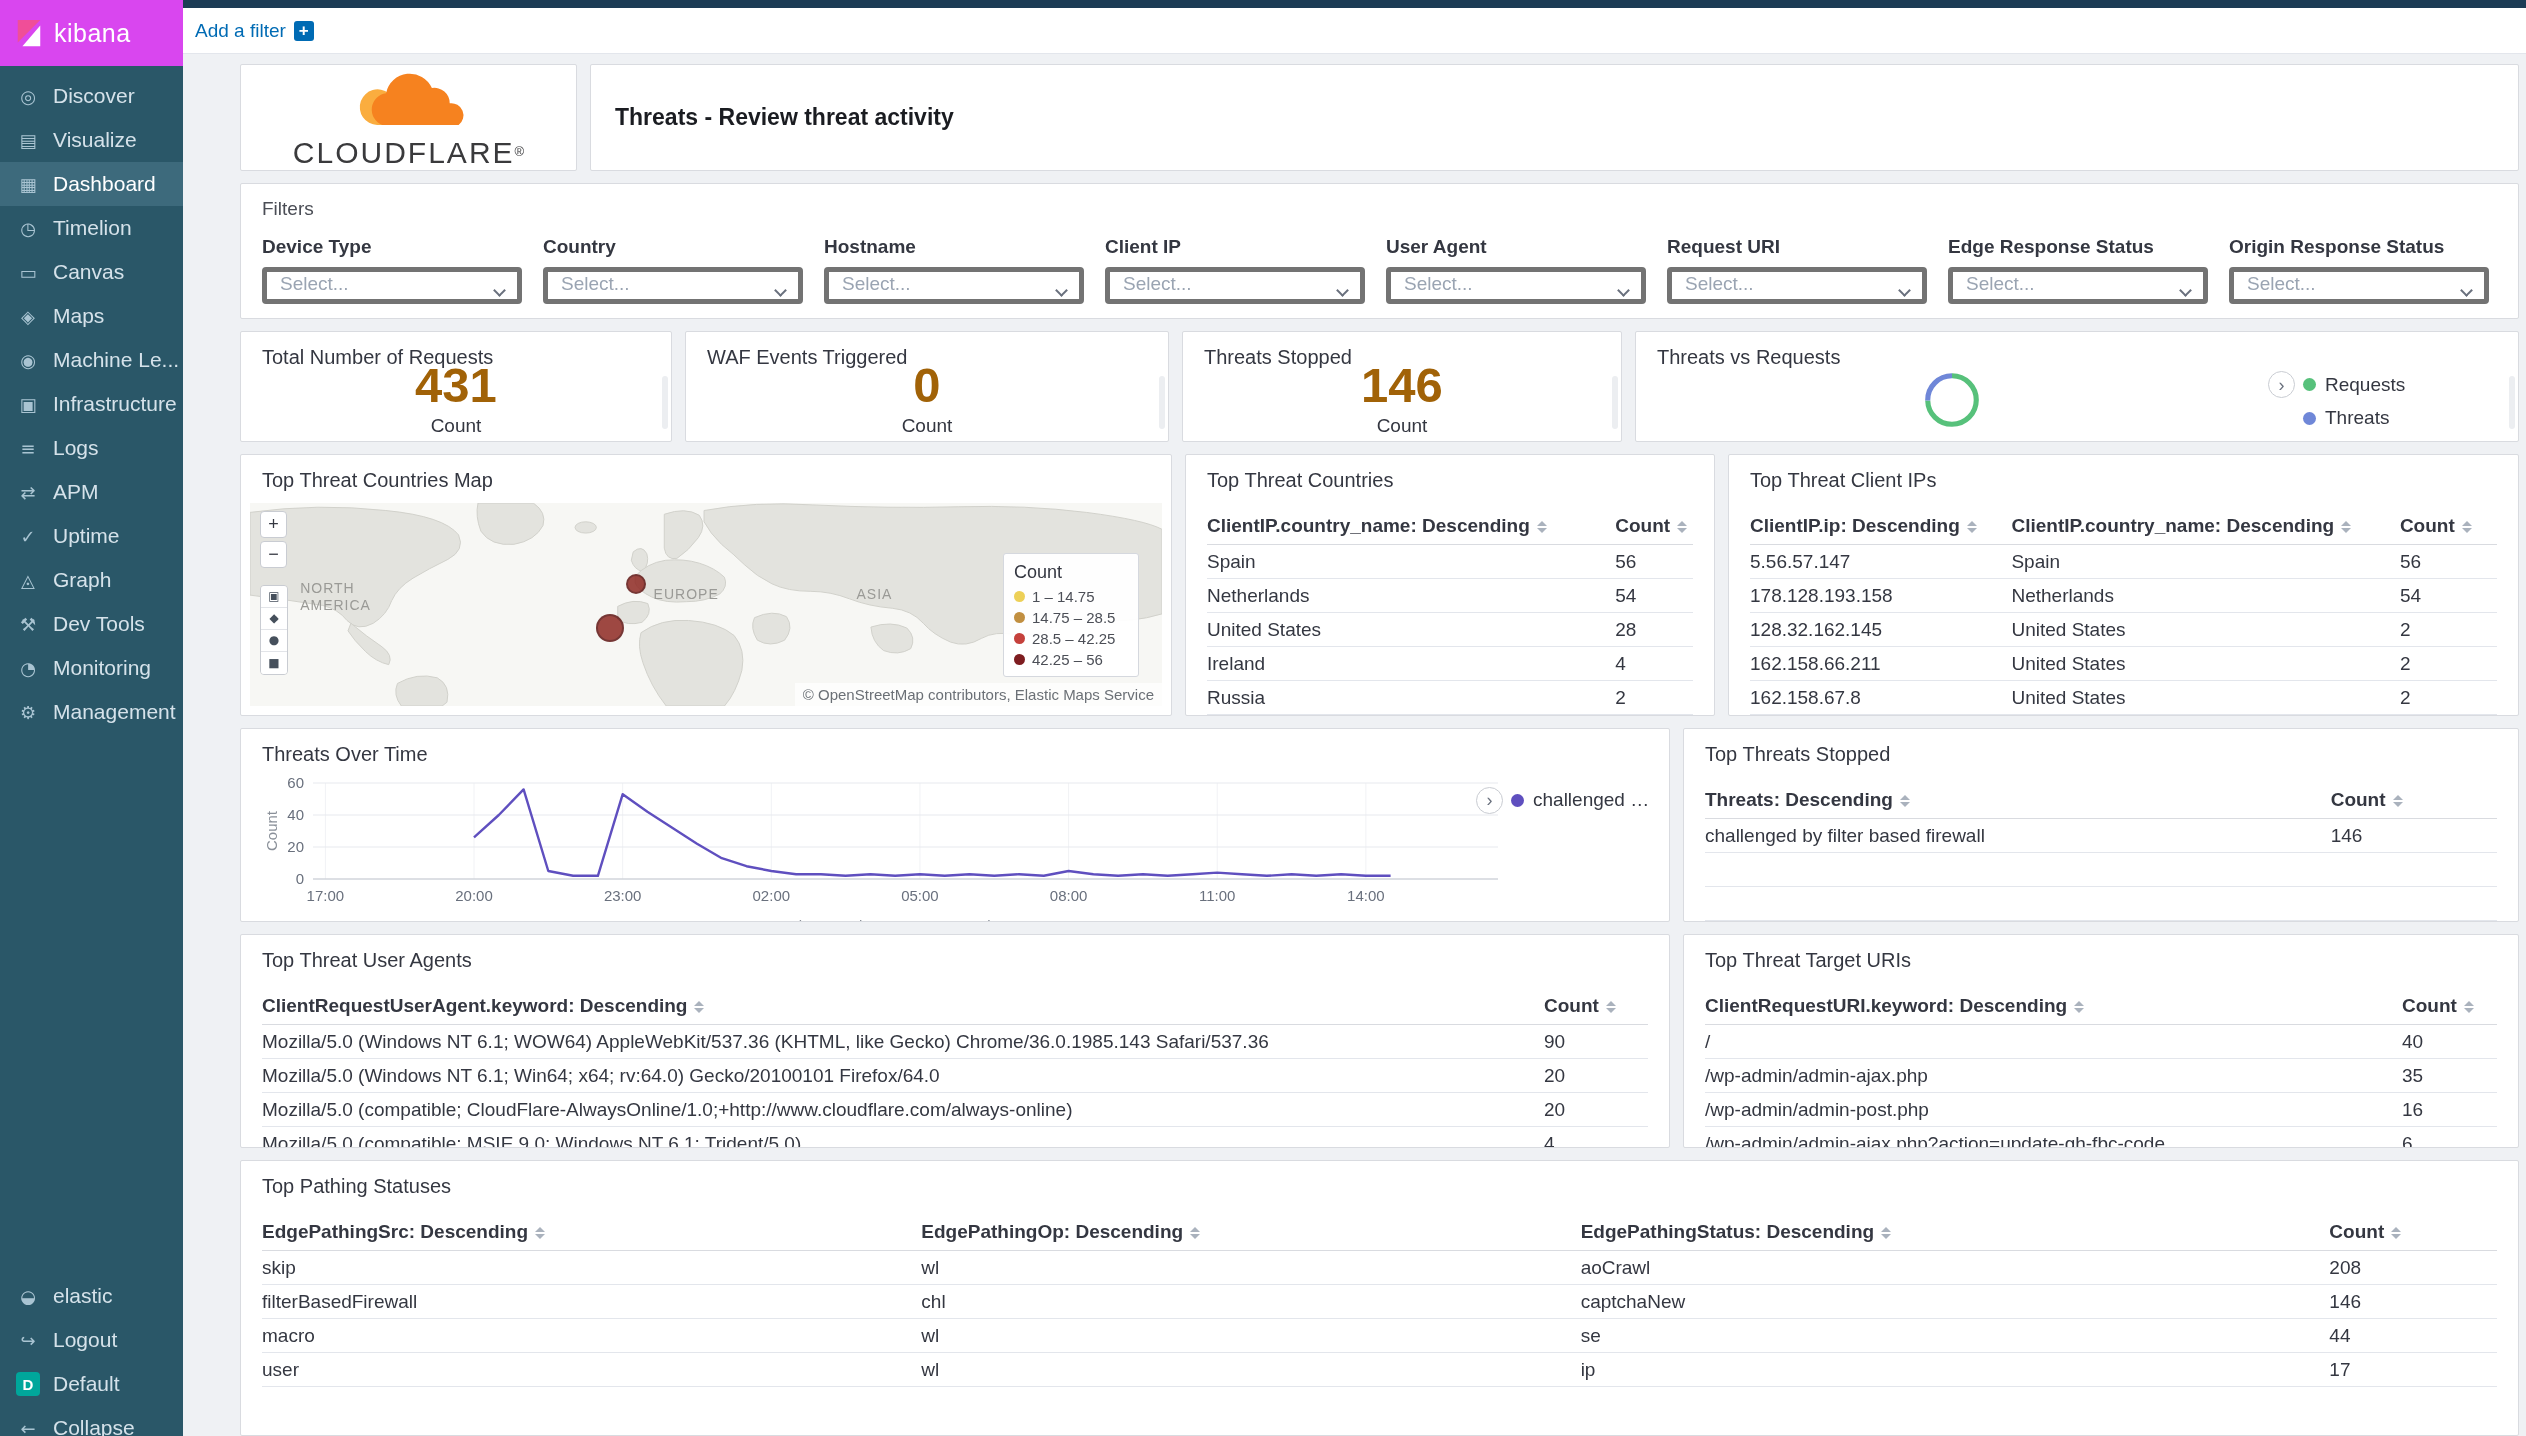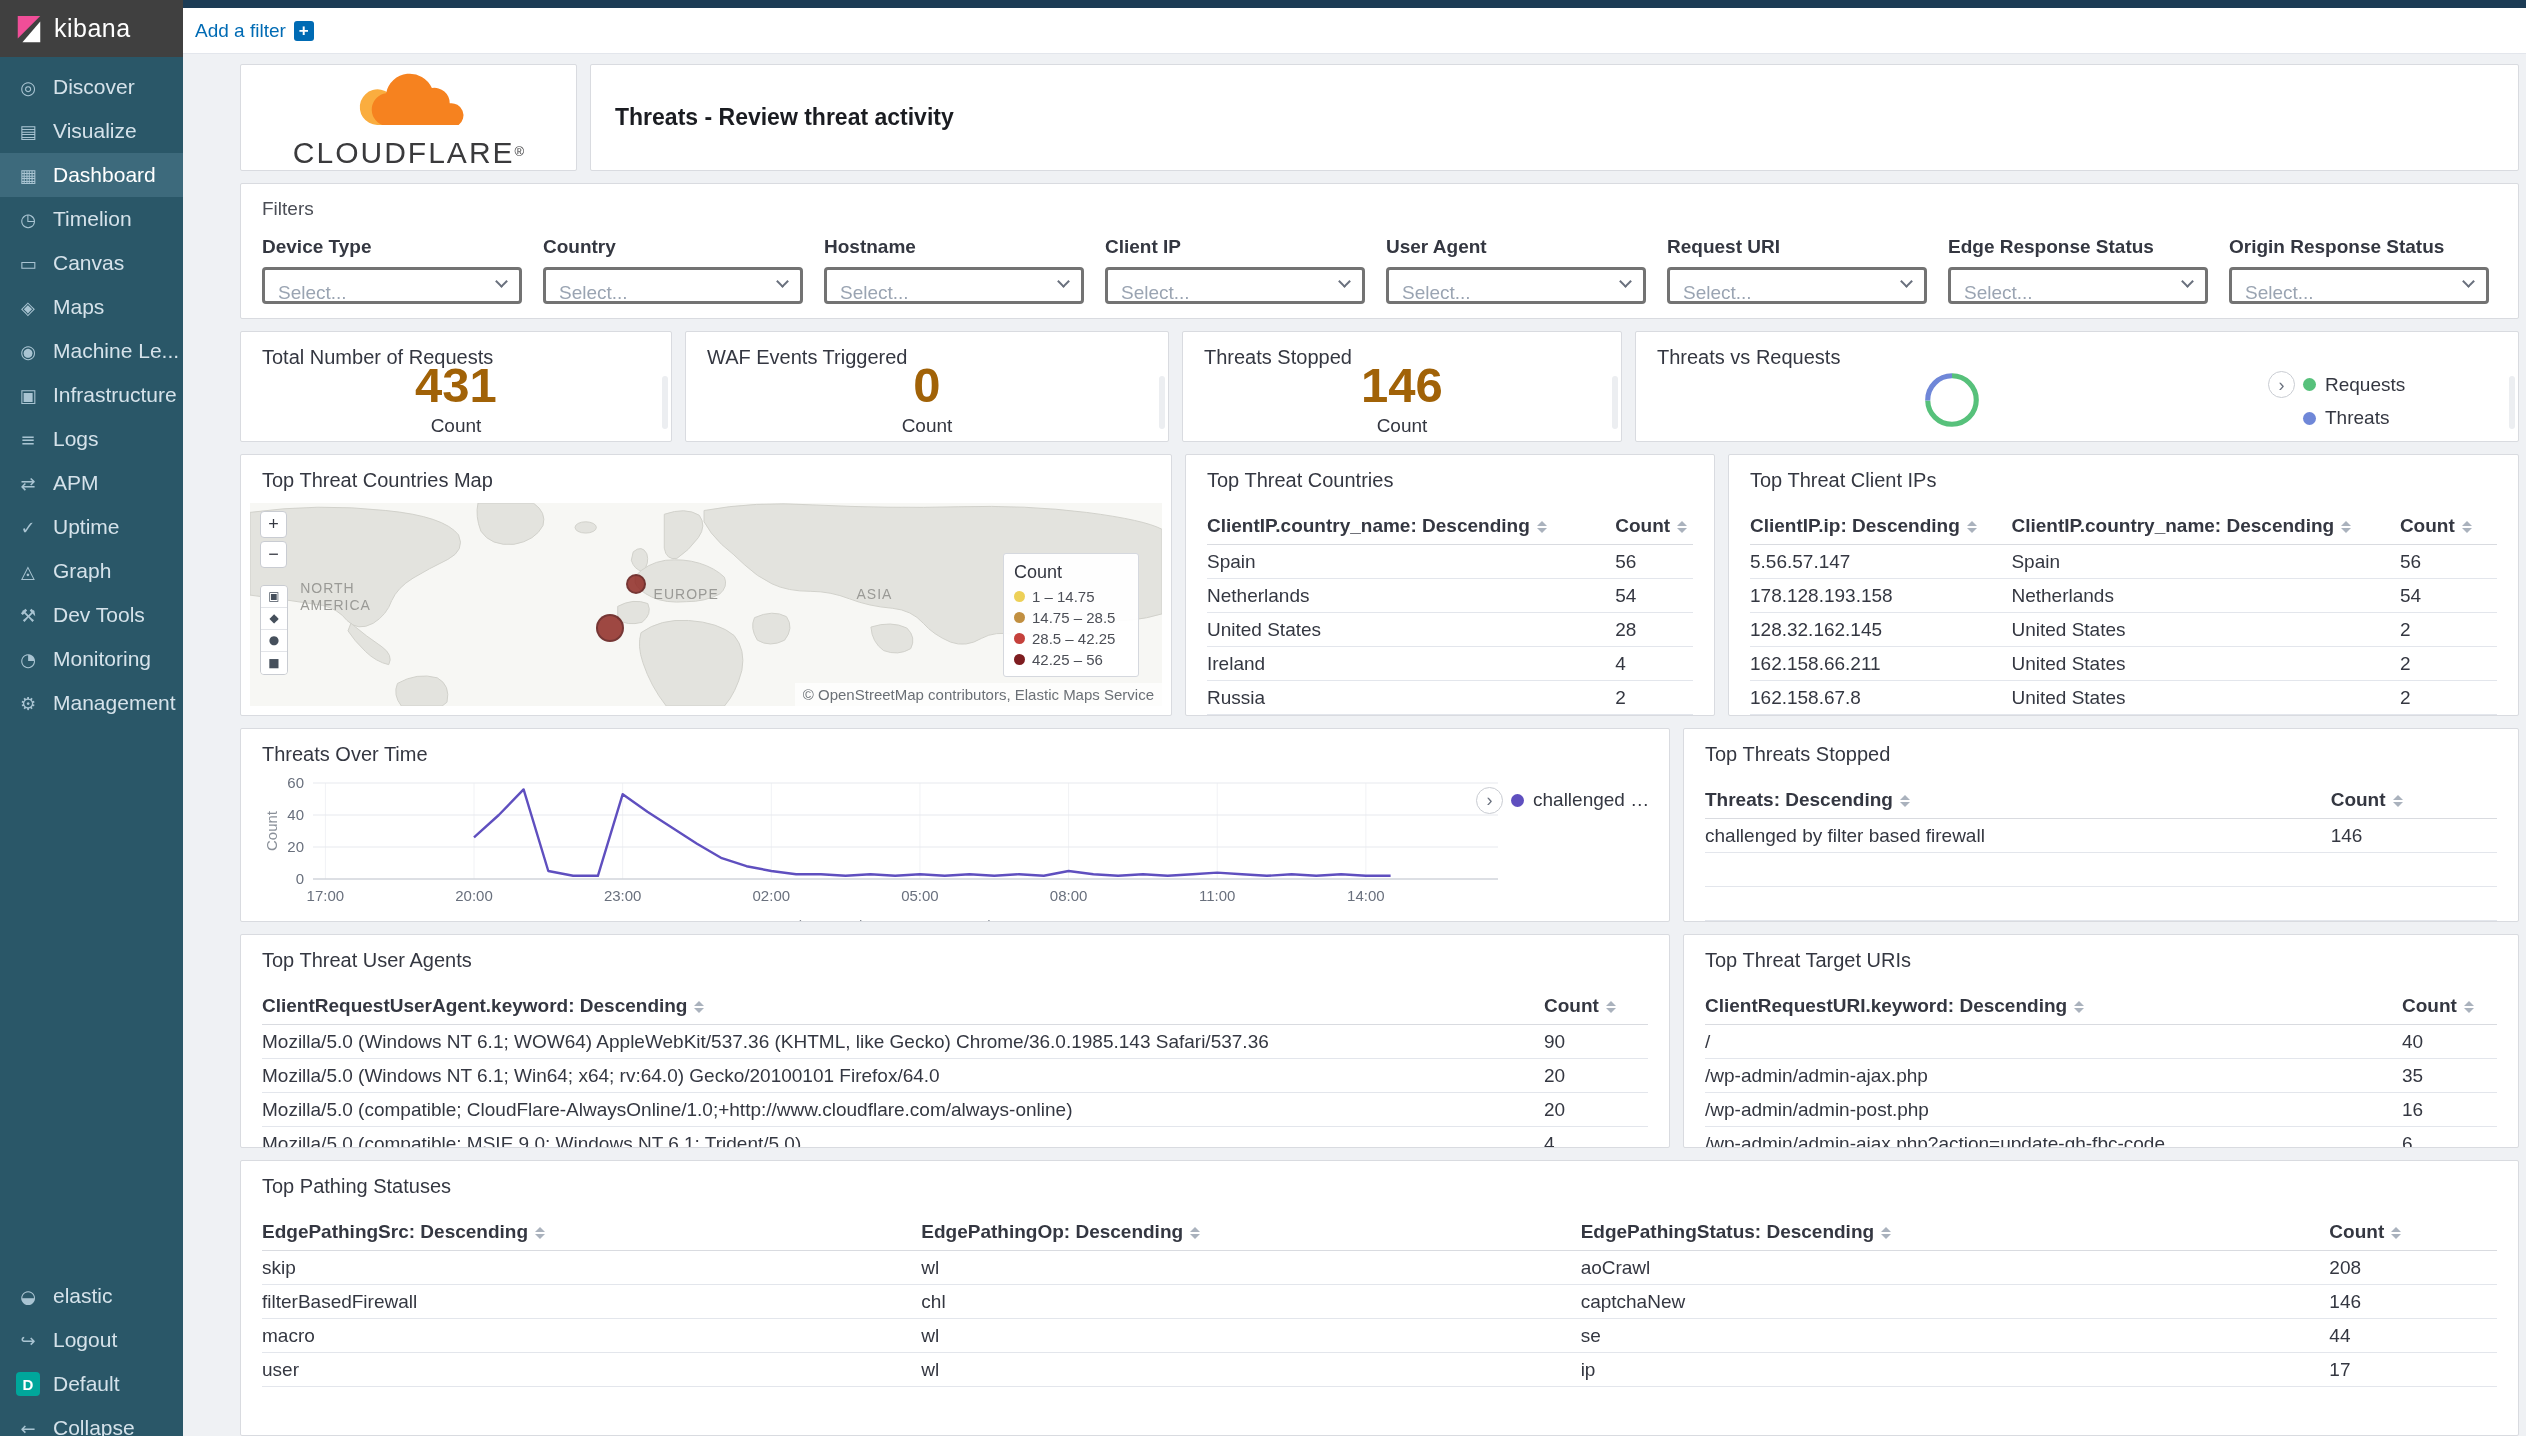--- a/index.html
+++ b/index.html
@@ -2,21 +2,21 @@
 <html><head>
 <meta charset="utf-8">
 <style>
   *{box-sizing:border-box;margin:0;padding:0}
   html,body{width:2526px;height:1436px;overflow:hidden}
   body{font-family:"Liberation Sans","DejaVu Sans",sans-serif;background:#eff1f4;color:#343741;font-size:19px}
   .app{display:flex;width:100%;height:100%}
 
   
   .sidebar{width:183px;background:#2a5768;display:flex;flex-direction:column;flex-shrink:0;color:#d5e2ea}
-  .logo{height:57px;background:#404040;display:flex;align-items:center;gap:10px;padding-left:14px;cursor:pointer}
+  .logo{height:66px;background:#d946ef;display:flex;align-items:center;gap:10px;padding-left:14px;cursor:pointer}
   .logo-text{font-size:25px;color:#fff;letter-spacing:.5px}
   .nav{margin-top:8px}
   .nav-item{height:44px;display:flex;align-items:center;gap:13px;padding-left:16px;cursor:pointer;white-space:nowrap}
   .nav-item.selected{background:#3d6a7c;color:#fff}
   .nav-icon{width:24px;text-align:center;font-size:18px;color:#a9c4d2;font-family:"DejaVu Sans",sans-serif}
   .nav-label{font-size:21px}
   .side-footer{margin-top:auto;margin-bottom:-14px}
   .space-badge{width:24px;height:24px;background:#00a69b;color:#fff;border-radius:4px;font-size:15px;font-weight:700;display:inline-flex;align-items:center;justify-content:center;font-family:"Liberation Sans",sans-serif}
 
   
@@ -52,21 +52,21 @@
   .cf-reg{font-size:13px;vertical-align:super;color:#3a3a3c}
   .dash-title-panel{display:flex;align-items:center;padding-left:24px}
   .dash-title{font-size:23px;font-weight:700;color:#1a1c21}
 
   
   .filters-panel{padding:14px 21px}
   .filters-title{font-size:19px;color:#4a4d55}
   .filter-fields{display:flex;gap:21px;margin-top:16px}
   .filter-group{width:260px}
   .filter-label{display:block;font-size:19px;font-weight:700;color:#343741;margin-bottom:9px;white-space:nowrap}
-  .select{height:37px;border:3px solid #737373;border-radius:4px;background:#fff;display:flex;align-items:flex-start;justify-content:space-between;padding:12px 13px;cursor:pointer}
+  .select{height:37px;border:5px solid #737373;border-radius:4px;background:#fff;display:flex;align-items:flex-end;justify-content:space-between;padding:4px 13px;cursor:pointer}
   .select-placeholder{color:#9aa4b2;font-size:19px}
   .select-chevron{width:9px;height:9px;border-right:2px solid #69707d;border-bottom:2px solid #69707d;transform:rotate(45deg);margin-top:-5px}
 
   
   .metric-body{position:absolute;inset:0;display:flex;flex-direction:column;align-items:center;justify-content:center;padding-top:26px}
   .metric-value{font-size:49px;font-weight:700;color:#a16207;line-height:1}
   .metric-label{font-size:19px;margin-top:5px}
 
   
   .tvr-body{position:absolute;inset:0;padding-top:28px;display:flex;align-items:center}

